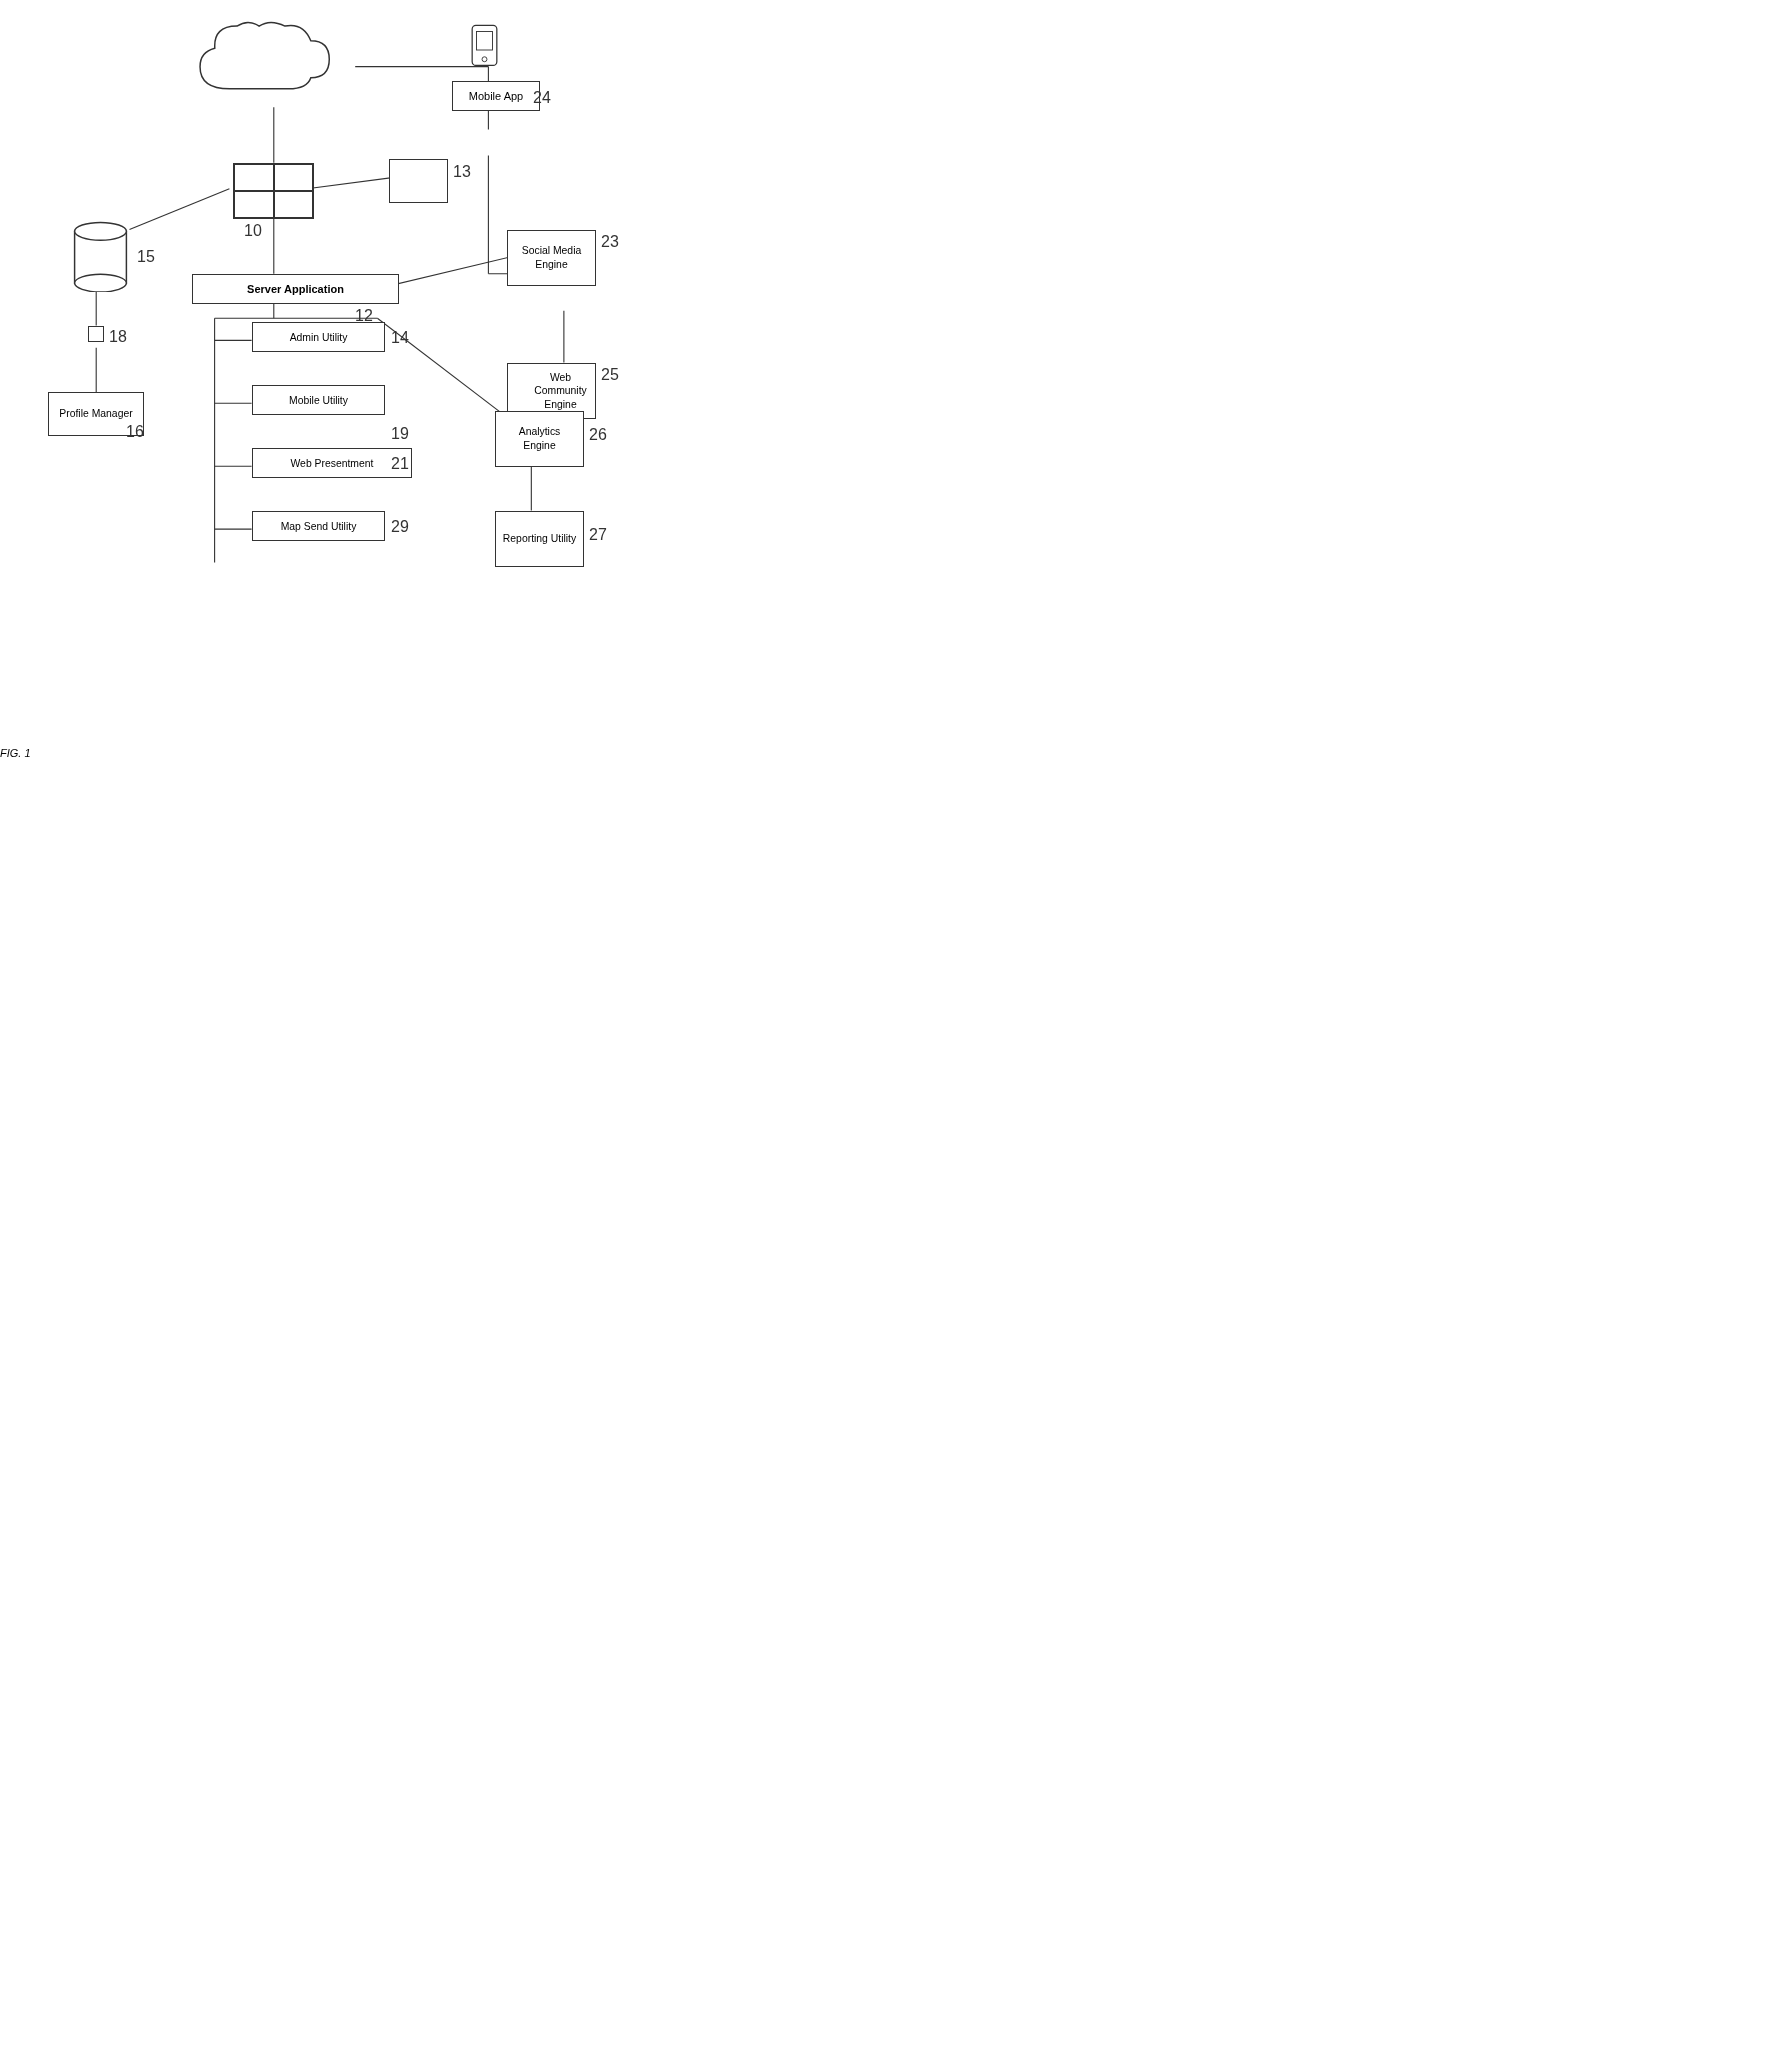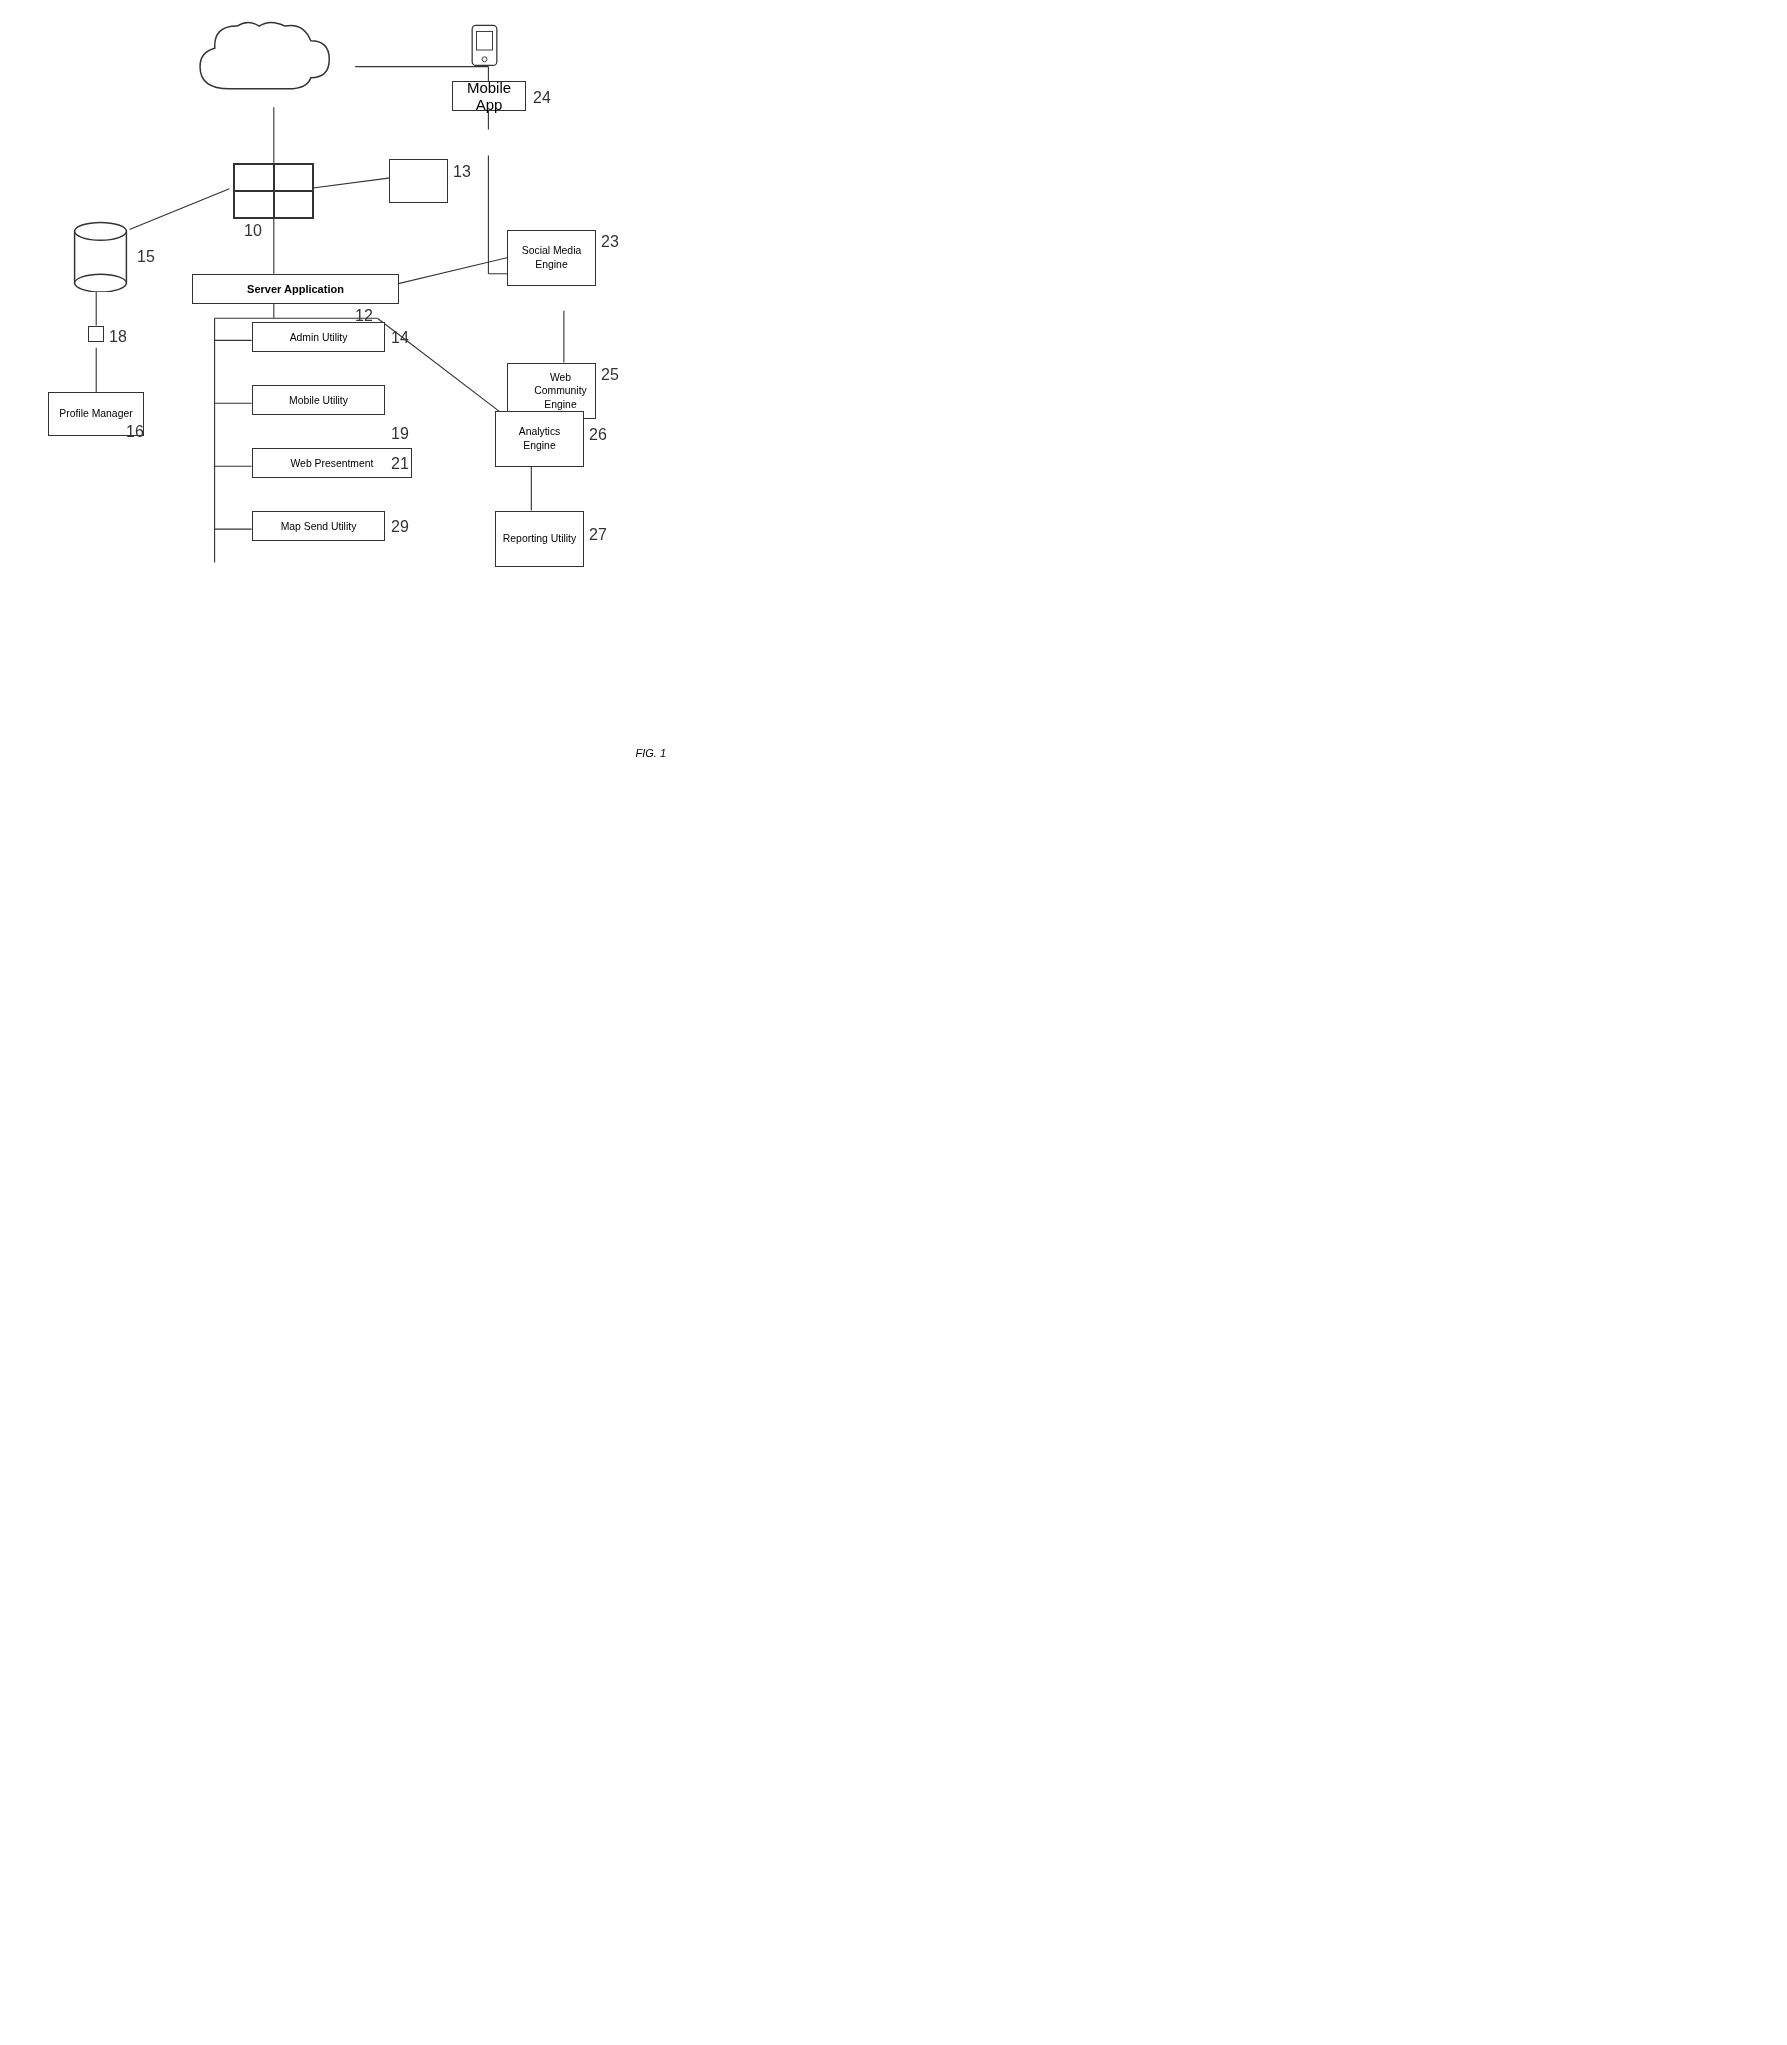--- a/index.html
+++ b/index.html
@@ -79,21 +79,21 @@
     
     .small-sq {
       position: absolute;
       z-index: 2;
       border: 1.5px solid #333;
       background: #fff;
       width: 16.3px;
       height: 16.3px;
     }
     .fig-caption {
-      text-align: right;
+      text-align: left;
       font-size: 11px;
       margin-top: 7.4px;
       font-style: italic;
     }
   </style>
 </head>
 <body>
 
 <div class="diagram-container">
 
@@ -150,21 +150,21 @@
     <svg viewBox="0 0 60 90" width="37" height="56">
 
       <rect x="10" y="5" width="40" height="65" rx="6" ry="6" fill="white" stroke="#333" stroke-width="2"></rect>
 
       <rect x="17" y="15" width="26" height="30" fill="white" stroke="#333" stroke-width="1.5"></rect>
 
       <circle cx="30" cy="60" r="4" fill="white" stroke="#333" stroke-width="1.5"></circle>
     </svg>
   </div>
 
-  <div class="rect-node" style="left:452px; top:81px; width:74px; height:30px; font-size:15px;">
+  <div class="rect-node" style="left:452px; top:81px; width:88px; height:30px; font-size:11px;">
     <span>Mobile App</span>
   </div>
   <span class="node-label" style="left:533px; top:89px;">24</span>
 
   <div class="server-box" style="left:233px; top:163px; width:81px; height:56px;">
     <div class="server-box-cell"></div>
     <div class="server-box-cell"></div>
     <div class="server-box-cell"></div>
     <div class="server-box-cell"></div>
   </div>

